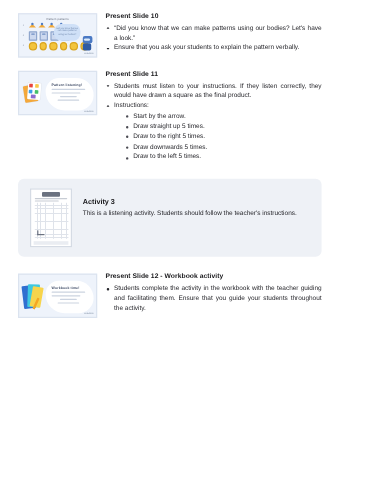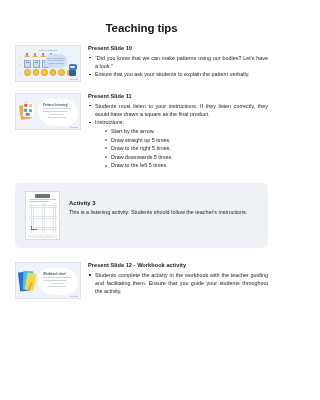--- a/index.html
+++ b/index.html
@@ -271,21 +271,20 @@
   }
   .act-text {
     font-size: 5.4px; line-height: 8.4px; color: #26262b; margin: 0;
   }
 </style>
 </head>
 <body>
 
 <div class="page">
 
-  <h1 class="page-title">Teaching tips</h1>
 
   <div class="section">
     <div class="thumb-wrap">
       <div class="slide">
         <div class="slide-title">Pattern patterns</div>
         <div class="s10-rows">
           <div class="s10-row">
             <span class="s10-lbl">1</span>
             <span class="fig-bird"></span>
             <span class="fig-bird"></span>

